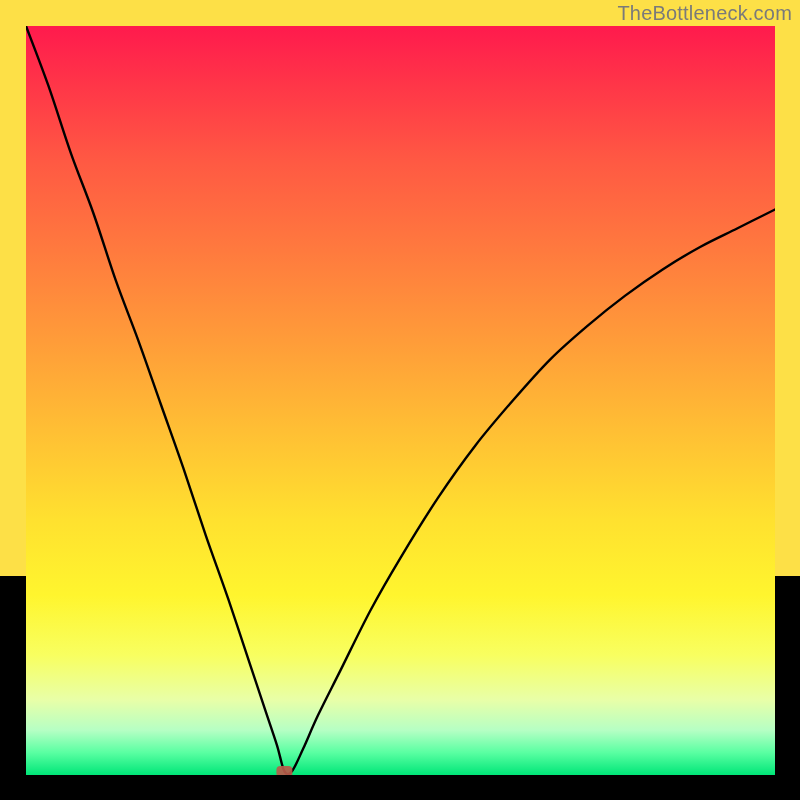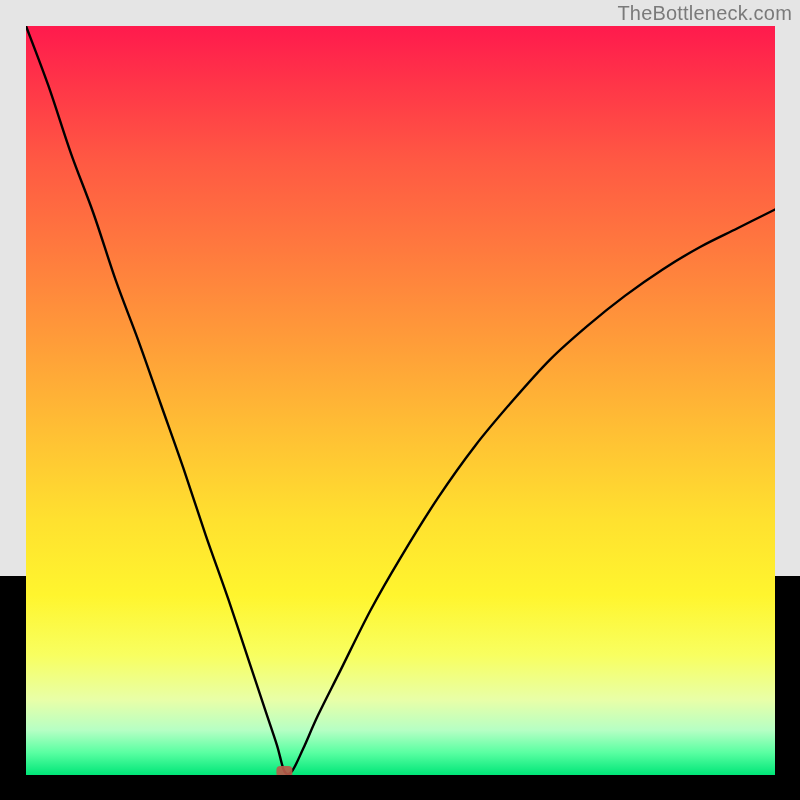--- a/index.html
+++ b/index.html
@@ -1,21 +1,21 @@
 <!DOCTYPE html>
 <html><head>
 <meta charset="utf-8">
 <style>
   * { margin: 0; padding: 0; box-sizing: border-box; }
   html, body { width: 800px; height: 800px; overflow: hidden; background: #000; font-family: Arial, Helvetica, sans-serif; }
   .frame {
     position: absolute;
     top: 0; left: 0;
     width: 800px; height: 576px;
-    background: #e5e5e5;
+    background: #fde047;
   }
   .plot-area {
     position: absolute;
     top: 26px;
     left: 26px;
     width: 749px;
     height: 749px;
     overflow: hidden;
   }
   .gradient-bg {

